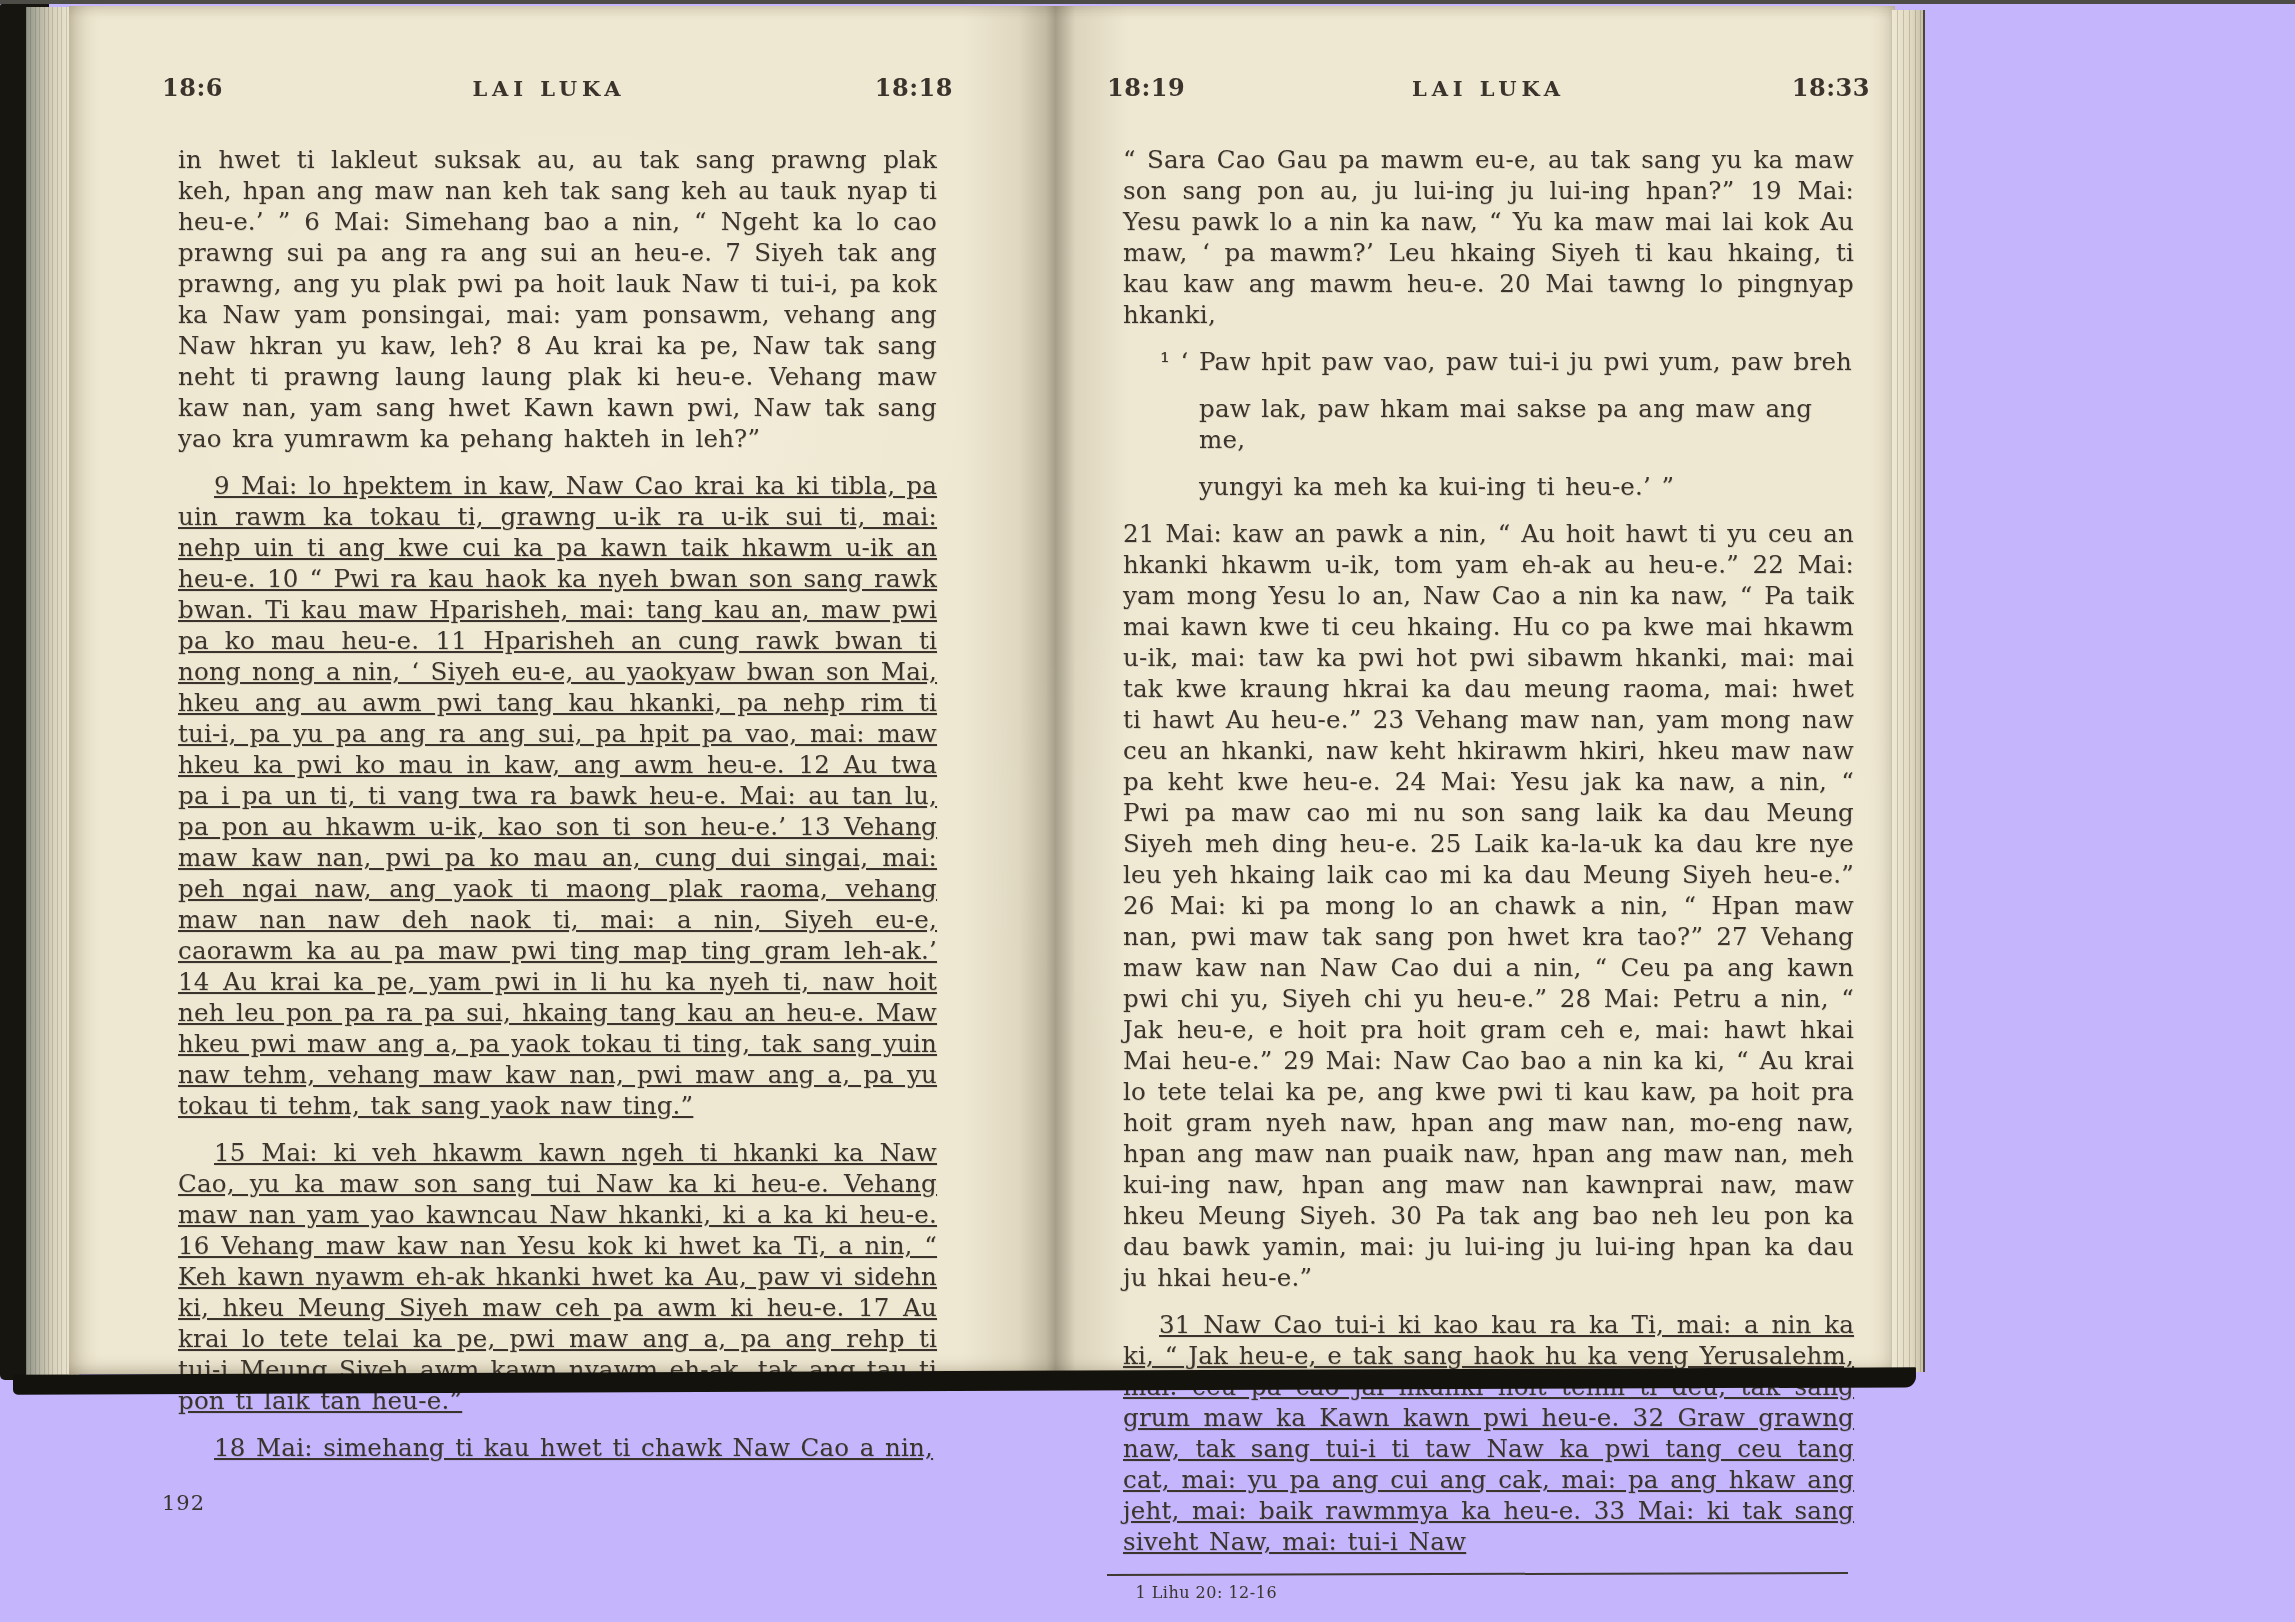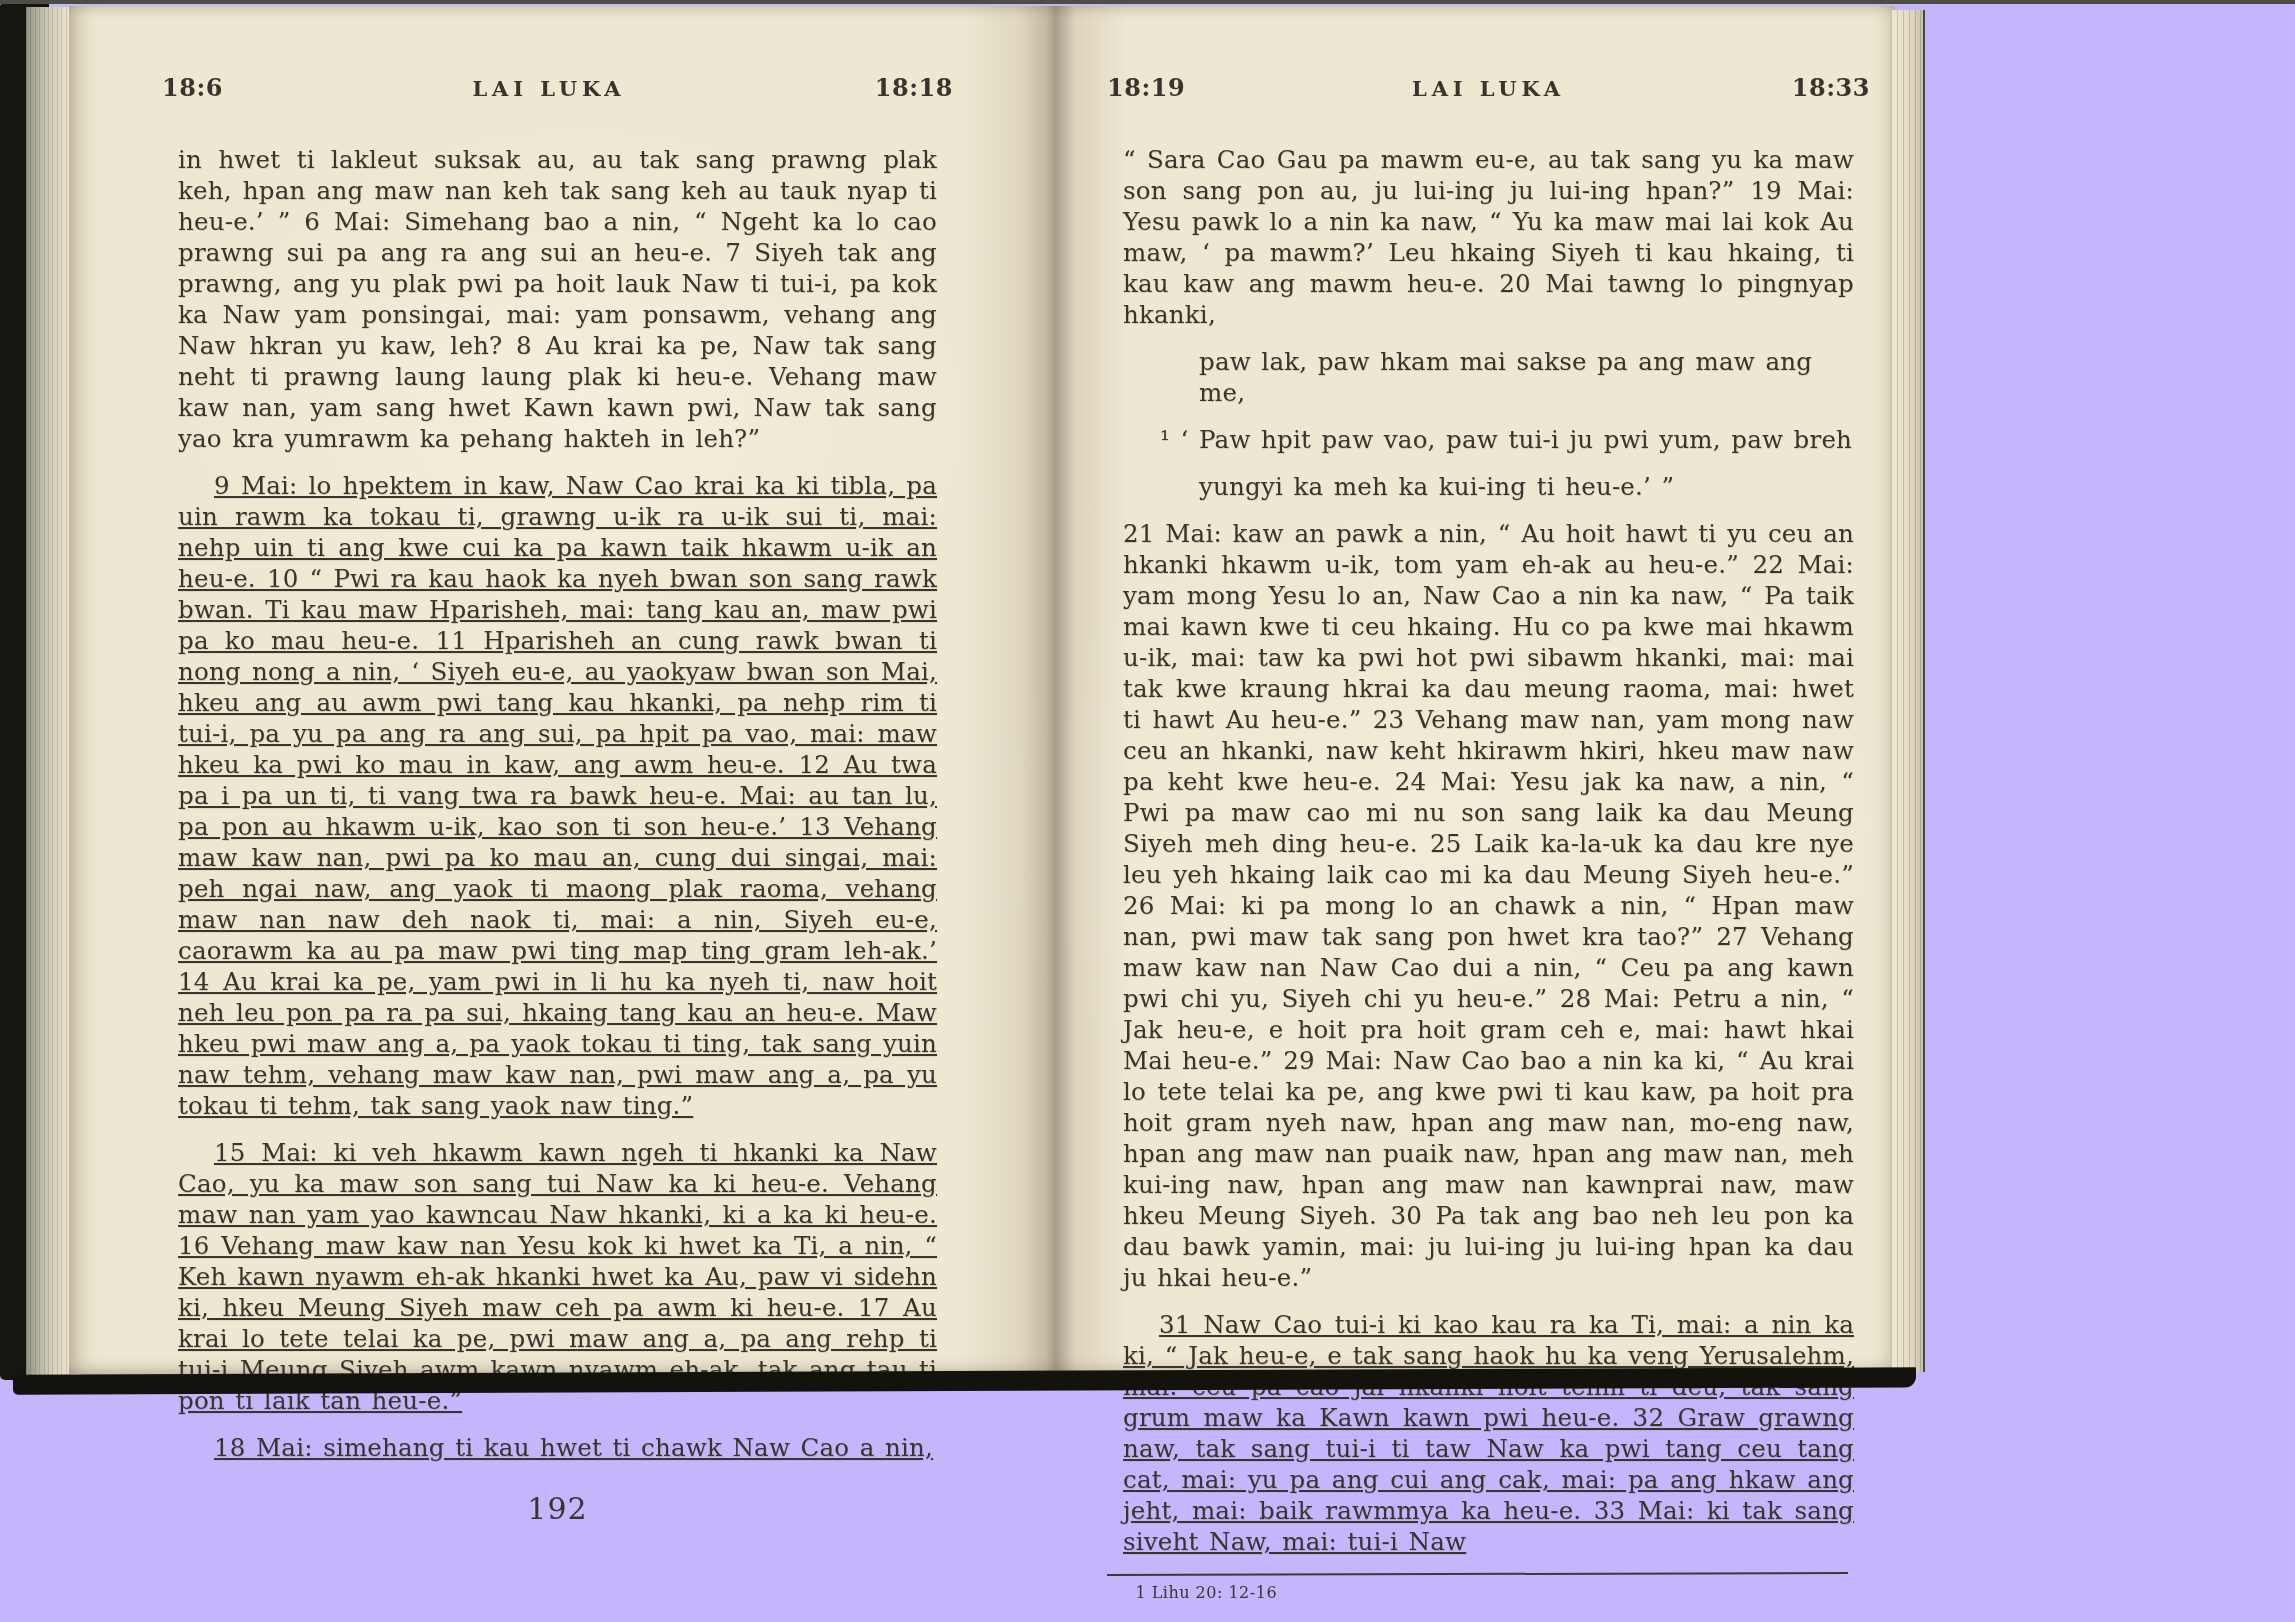--- a/index.html
+++ b/index.html
@@ -76,22 +76,22 @@
   .para.poem-first { margin-left:53px; margin-top:4.4px; }
   .para.poem { margin-left:92px; }
 
   .footrule {
     margin-top:14.7px; width:741px;
     border-top:2.5px solid #3f3930; transform:rotate(-0.15deg);
   }
   .footnote { margin:7.8px 0 0 28.4px; font-size:16px; letter-spacing:0.5px; }
 
   .pagenum {
-    margin-top:28.4px; text-align:center;
-    font-size:30px; letter-spacing:1px;
+    margin-top:28.4px; text-align:left;
+    font-size:21px; letter-spacing:1px;
   }
 </style>
 </head>
 <body>
 
 <div class="stage">
   <div class="top-edge"></div>
 
   <div class="book">
     <div class="cover-left"></div>
@@ -117,22 +117,22 @@
     </div>
 
     <div class="col col-right">
       <div class="header">
         <span>18:19</span>
         <span class="title">LAI LUKA</span>
         <span>18:33</span>
       </div>
       <div class="bodytext">
           <p class="para">“ Sara Cao Gau pa mawm eu-e, au tak sang yu ka maw son sang pon au, ju lui-ing ju lui-ing hpan?” 19 Mai: Yesu pawk lo a nin ka naw, “ Yu ka maw mai lai kok Au maw, ‘ pa mawm?’ Leu hkaing Siyeh ti kau hkaing, ti kau kaw ang mawm heu-e. 20 Mai tawng lo pingnyap hkanki,</p>
+          <p class="para poem-first">¹ ‘ Paw hpit paw vao, paw tui-i ju pwi yum, paw breh</p>
           <p class="para poem">paw lak, paw hkam mai sakse pa ang maw ang me,</p>
-          <p class="para poem-first">¹ ‘ Paw hpit paw vao, paw tui-i ju pwi yum, paw breh</p>
           <p class="para poem">yungyi ka meh ka kui-ing ti heu-e.’ ”</p>
           <p class="para">21 Mai: kaw an pawk a nin, “ Au hoit hawt ti yu ceu an hkanki hkawm u-ik, tom yam eh-ak au heu-e.” 22 Mai: yam mong Yesu lo an, Naw Cao a nin ka naw, “ Pa taik mai kawn kwe ti ceu hkaing. Hu co pa kwe mai hkawm u-ik, mai: taw ka pwi hot pwi sibawm hkanki, mai: mai tak kwe kraung hkrai ka dau meung raoma, mai: hwet ti hawt Au heu-e.” 23 Vehang maw nan, yam mong naw ceu an hkanki, naw keht hkirawm hkiri, hkeu maw naw pa keht kwe heu-e. 24 Mai: Yesu jak ka naw, a nin, “ Pwi pa maw cao mi nu son sang laik ka dau Meung Siyeh meh ding heu-e. 25 Laik ka-la-uk ka dau kre nye leu yeh hkaing laik cao mi ka dau Meung Siyeh heu-e.” 26 Mai: ki pa mong lo an chawk a nin, “ Hpan maw nan, pwi maw tak sang pon hwet kra tao?” 27 Vehang maw kaw nan Naw Cao dui a nin, “ Ceu pa ang kawn pwi chi yu, Siyeh chi yu heu-e.” 28 Mai: Petru a nin, “ Jak heu-e, e hoit pra hoit gram ceh e, mai: hawt hkai Mai heu-e.” 29 Mai: Naw Cao bao a nin ka ki, “ Au krai lo tete telai ka pe, ang kwe pwi ti kau kaw, pa hoit pra hoit gram nyeh naw, hpan ang maw nan, mo-eng naw, hpan ang maw nan puaik naw, hpan ang maw nan, meh kui-ing naw, hpan ang maw nan kawnprai naw, maw hkeu Meung Siyeh. 30 Pa tak ang bao neh leu pon ka dau bawk yamin, mai: ju lui-ing ju lui-ing hpan ka dau ju hkai heu-e.”</p>
           <p class="para indent">31 Naw Cao tui-i ki kao kau ra ka Ti, mai: a nin ka ki, “ Jak heu-e, e tak sang haok hu ka veng Yerusalehm, mai: ceu pa cao jai hkanki hoit tehm ti deu, tak sang grum maw ka Kawn kawn pwi heu-e. 32 Graw grawng naw, tak sang tui-i ti taw Naw ka pwi tang ceu tang cat, mai: yu pa ang cui ang cak, mai: pa ang hkaw ang jeht, mai: baik rawmmya ka heu-e. 33 Mai: ki tak sang siveht Naw, mai: tui-i Naw</p>
         </div>
       <div class="footrule"></div>
       <div class="footnote">1 Lihu 20: 12-16</div>
       <div class="pagenum">193</div>
     </div>
 
     <div class="edges-right"></div>

